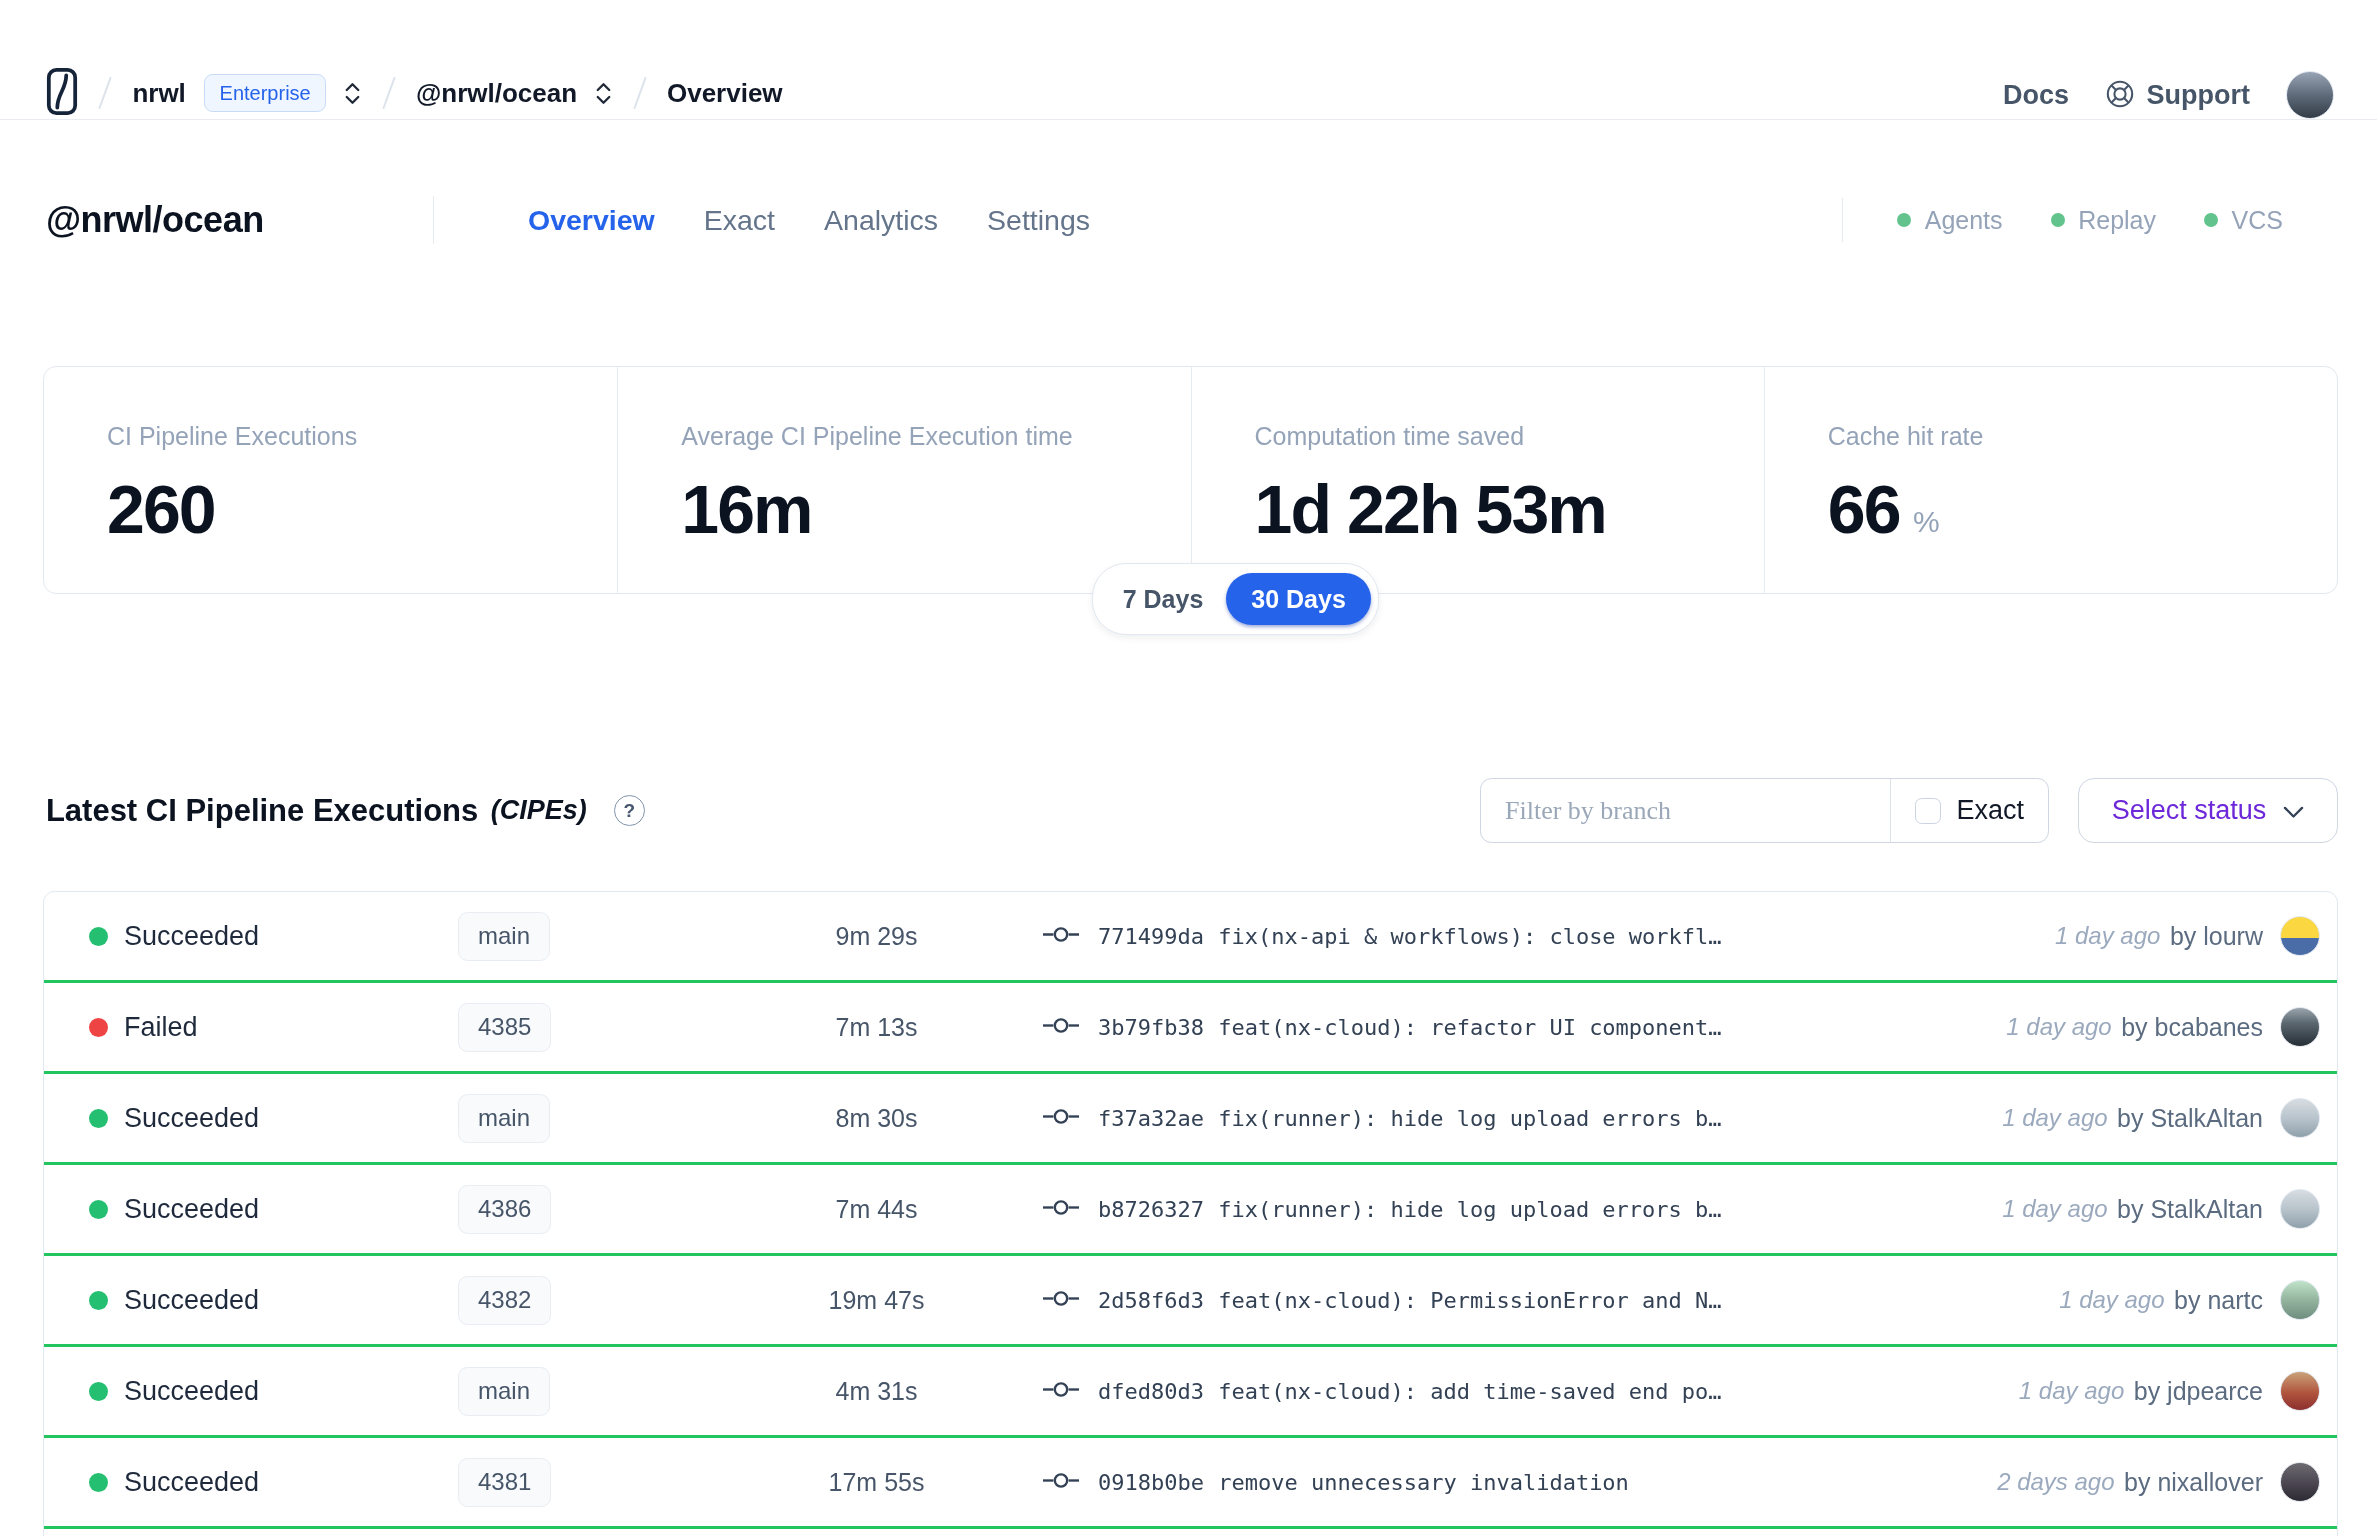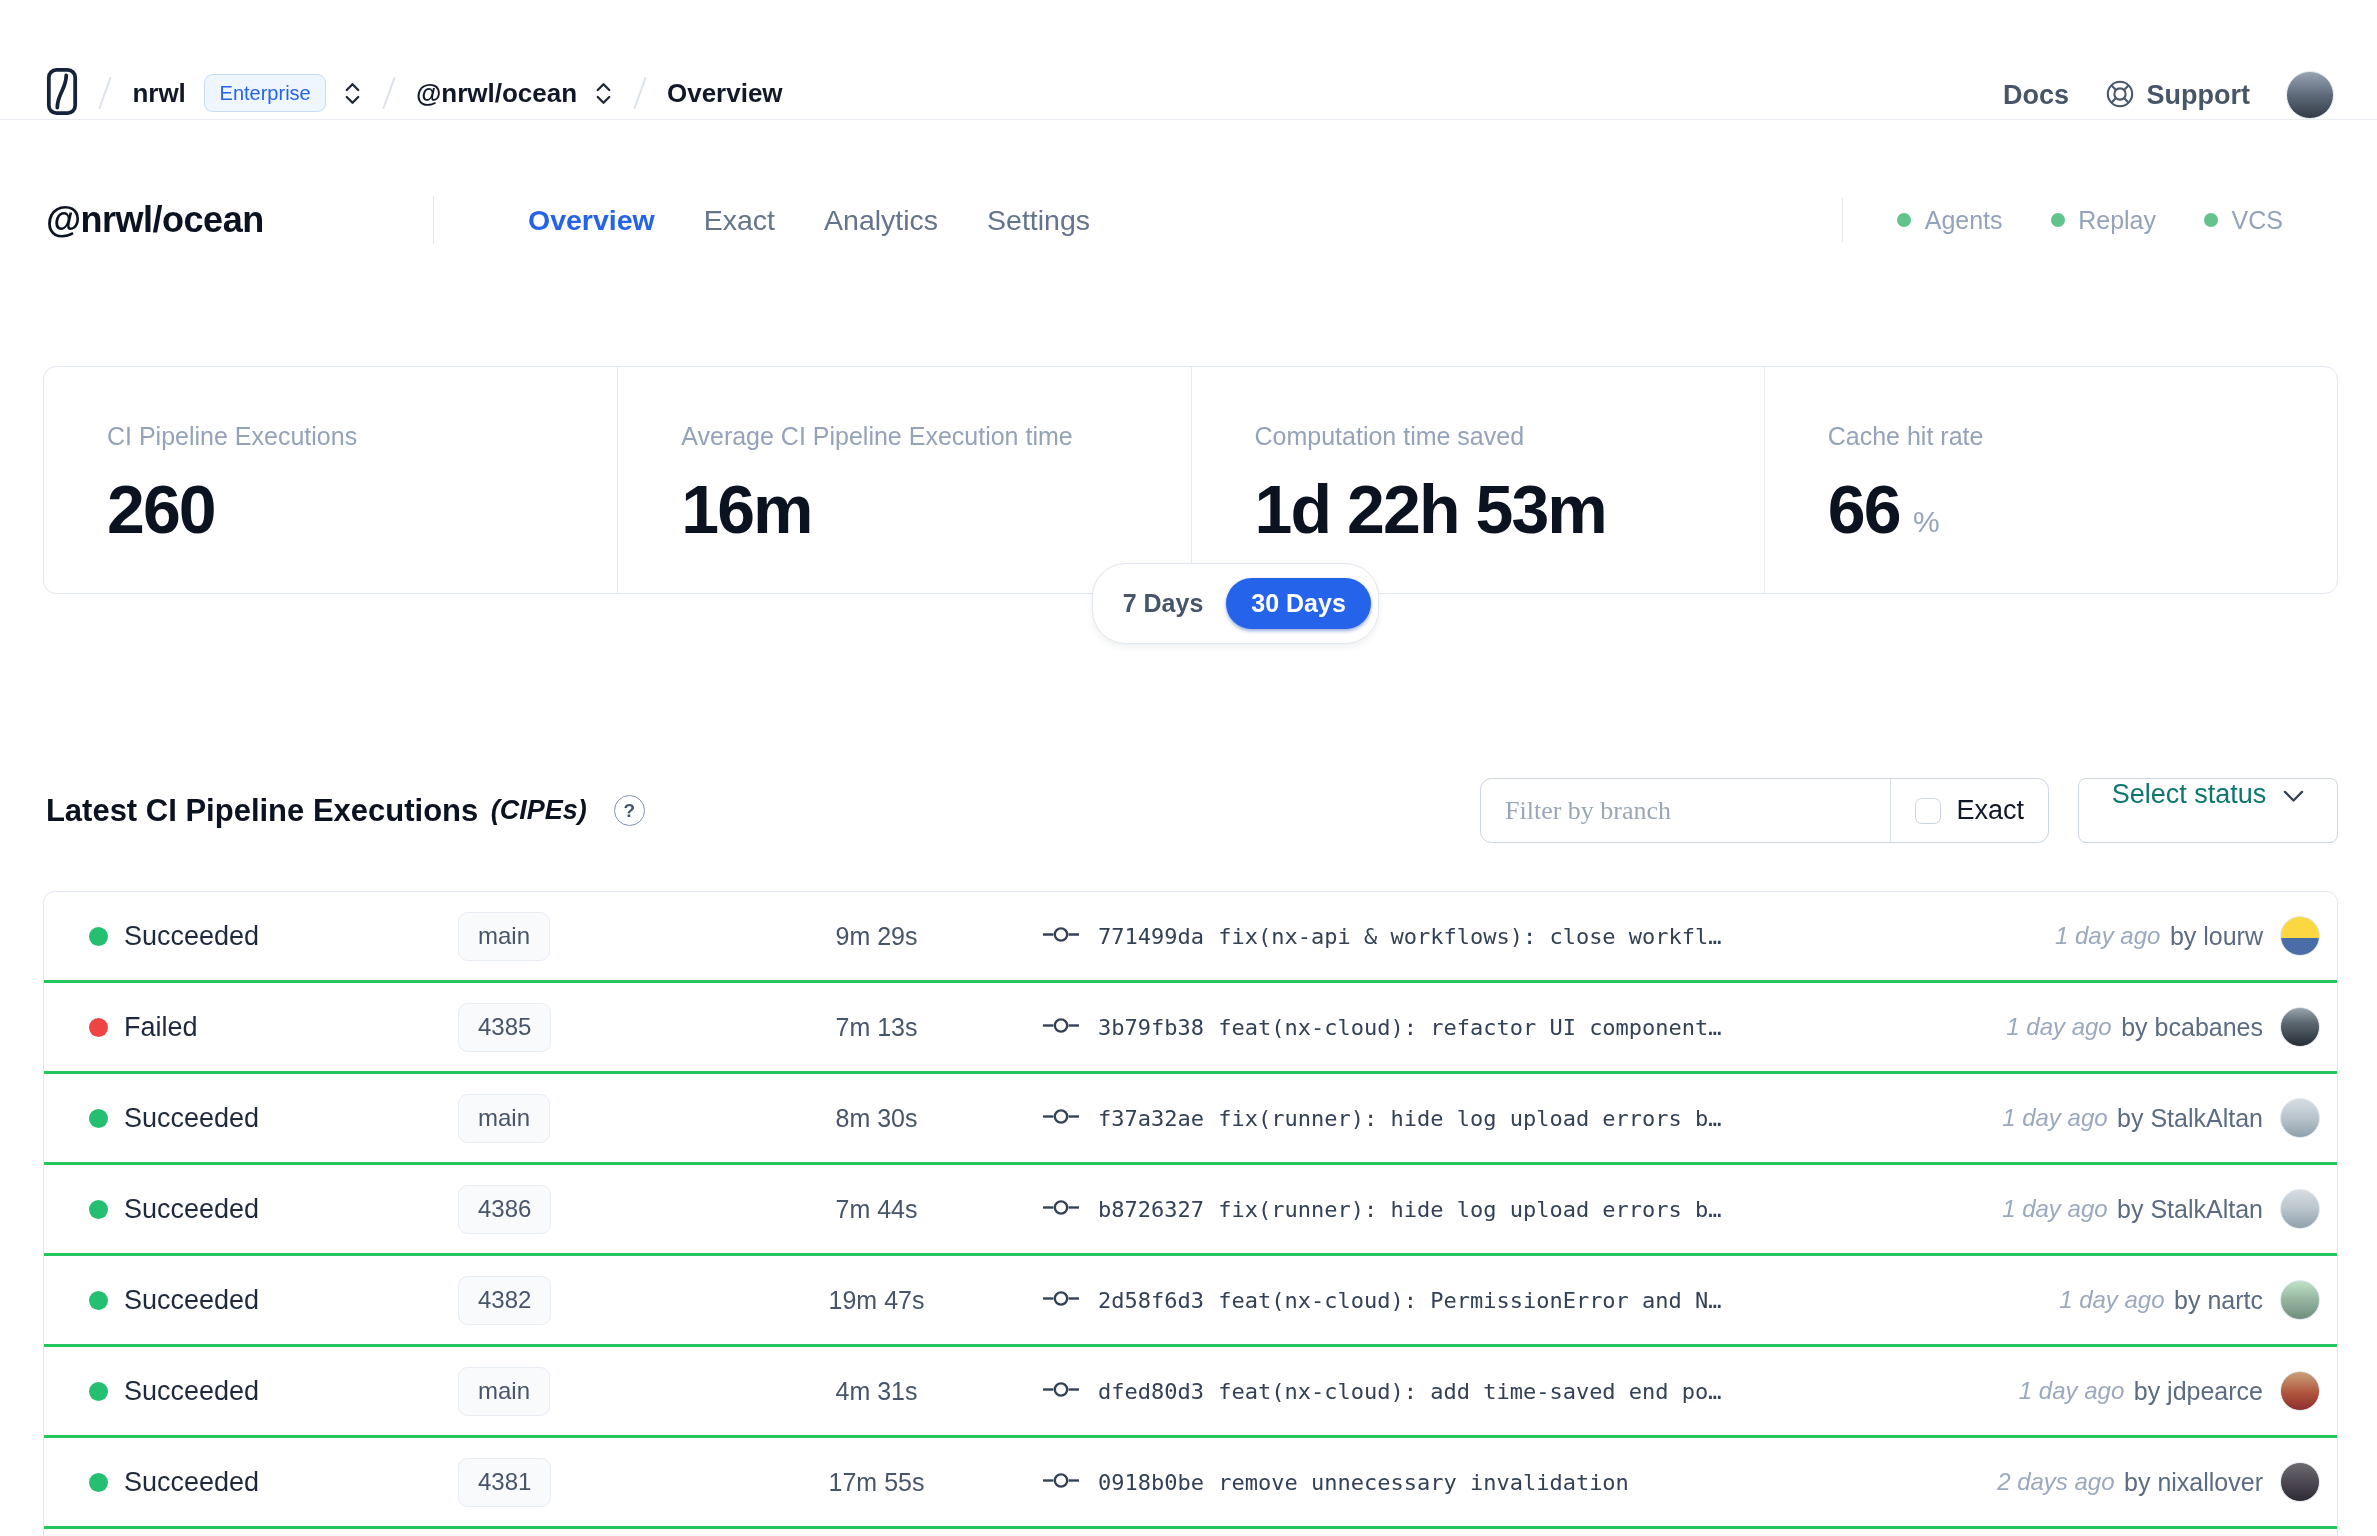--- a/index.html
+++ b/index.html
@@ -41,21 +41,21 @@
   .stats-card { position:absolute; top:366px; left:43px; width:2295px; height:228px;
     background:#fff; border:1px solid #e2e8f0; border-radius:13.3px; }
   .stats-grid { display:grid; grid-template-columns:repeat(4,1fr); height:100%; }
   .stat { padding:55px 0 0 63px; }
   .stat + .stat { border-left:1px solid #e7ecf2; }
   .stat-label { font-size:25px; color:#94a3b8; font-weight:500; }
   .stat-value { margin-top:19px; font-size:68px; font-weight:700; letter-spacing:-1.9px;
     color:#0b1220; display:flex; align-items:flex-end; gap:13.3px; }
   .stat-suffix { font-size:30px; color:#94a3b8; font-weight:500; letter-spacing:0; padding-bottom:8.6px; }
 
-  .range-toggle { position:absolute; top:563px; left:1092px; height:81px; background:#fff;
+  .range-toggle { position:absolute; top:563px; left:1092px; height:72px; background:#fff;
     border:1px solid #e2e8f0; border-radius:34px; display:flex; align-items:center;
     padding:0 6.7px; box-shadow:0 2.9px 7.6px rgba(15,23,42,.07); z-index:5; }
   .range-opt { font-size:25px; font-weight:600; color:#475569; padding:0 23px; cursor:pointer; }
   .range-opt.active { background:#2563eb; color:#fff; border-radius:27px; padding:11.4px 25px;
     box-shadow:0 1.9px 3.8px rgba(30,64,175,.45); }
 
   
   .cipes-header { position:absolute; top:778px; left:43px; width:2295px; height:65px; }
   .cipes-title-wrap { position:absolute; left:2.9px; top:50%; transform:translateY(-50%);
     display:flex; align-items:center; }
@@ -67,22 +67,22 @@
   .filter-box { position:absolute; left:1437px; top:0; width:569px; height:65px;
     border:1px solid #cdd6e1; border-radius:11.4px; display:flex; align-items:center; background:#fff; }
   .filter-input { flex:1; min-width:0; border:none; outline:none; font-size:26px; padding:0 24px;
     color:#0f172a; background:transparent; font-family:Liberation Serif, serif; height:100%; }
   .filter-input::placeholder { color:#9aa7b8; }
   .filter-div { width:1px; height:100%; background:#dbe2ea; }
   .exact-wrap { display:flex; align-items:center; gap:15px; padding:0 24px; cursor:pointer; }
   .checkbox { width:26px; height:26px; border:1.9px solid #cbd5e1; border-radius:6.7px; background:#fff; }
   .exact-label { font-size:27px; color:#111827; font-weight:500; }
   .status-select { position:absolute; left:2035px; top:0; width:260px; height:65px;
-    border:1px solid #cdd6e1; border-radius:8px; display:flex; 
-    justify-content:center; gap:17px; font-size:27px; font-weight:500; color:#0f766e;
+    border:1px solid #cdd6e1; border-radius:16px; display:flex; align-items:center;
+    justify-content:center; gap:17px; font-size:27px; font-weight:500; color:#6d28d9;
     background:#fff; cursor:pointer; }
 
   
   .table-card { position:absolute; top:891px; left:43px; width:2295px; height:666px;
     background:#fff; border:1px solid #e2e8f0; border-radius:11.4px; overflow:hidden; }
   .row { display:flex; align-items:center; height:91px; border-bottom:3px solid #22c55e;
     padding-left:45px; cursor:pointer; }
   .cell-status { display:flex; align-items:center; width:369px; flex:none; }
   .dot { width:19px; height:19px; border-radius:50%; margin-right:16px; flex:none; }
   .status-text { font-size:27px; color:#1e293b; font-weight:500; }

